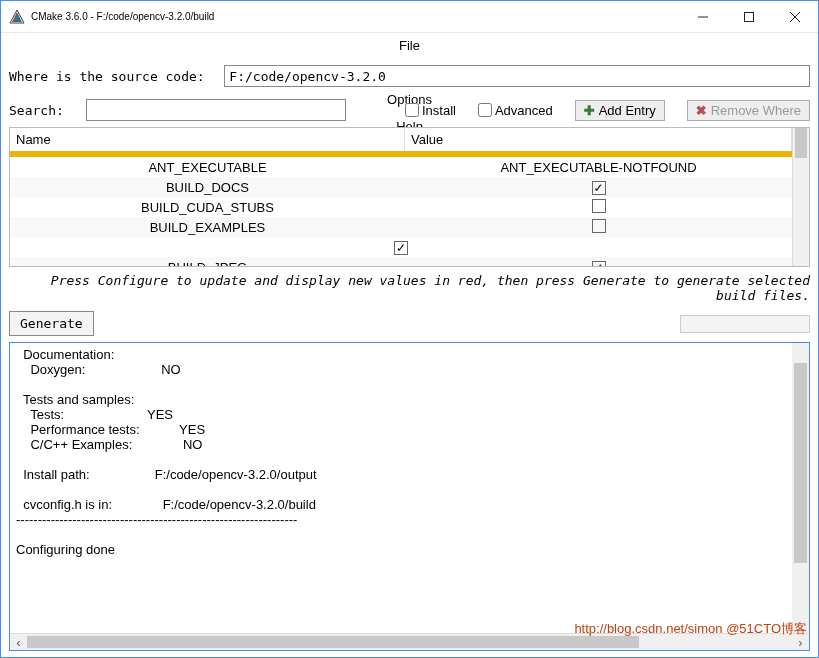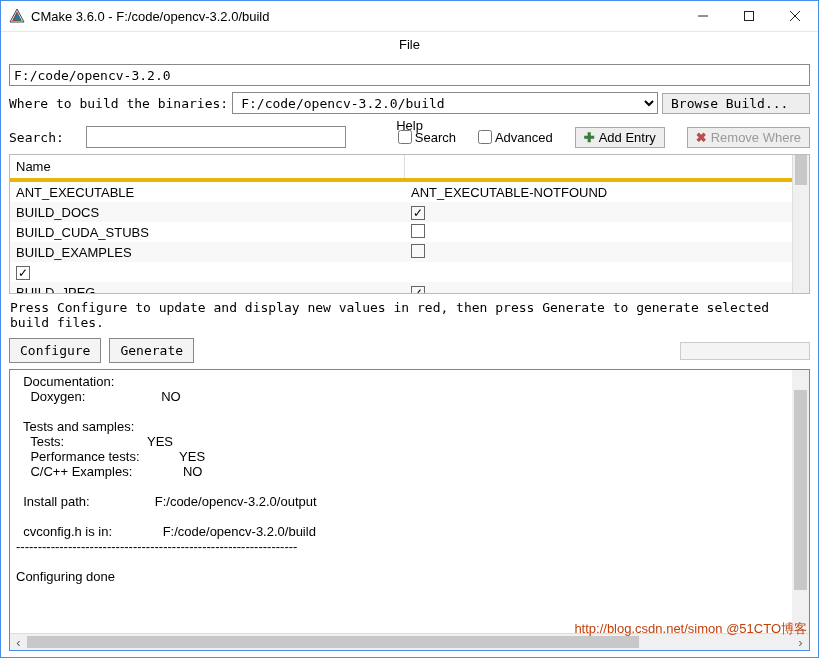--- a/index.html
+++ b/index.html
@@ -1,20 +1,20 @@
 <!DOCTYPE html>
 <html><head>
 <meta charset="utf-8">
 <style>
 * { box-sizing: border-box; margin: 0; padding: 0; font-family: "Segoe UI", Tahoma, sans-serif; font-size: 13px; }
 body { background: #fff; width: 819px; height: 658px; border: 1px solid #4a8de8; display: flex; flex-direction: column; }
 
 .titlebar { height: 32px; display: flex; align-items: center; padding: 0 0 0 8px; border-bottom: 1px solid #e8e8e8; }
 .titlebar .appicon { width: 16px; height: 16px; margin-right: 6px; }
-.titlebar .title { flex: 1; font-size: 13px; }
+.titlebar .title { flex: 1; font-size: 10px; }
 .titlebar .winbtn { width: 46px; height: 30px; display: flex; align-items: center; justify-content: center; color: #222; }
 
 .menubar { height: 26px; display: flex; align-items: center; padding: 2px 8px; gap: 6px; flex-direction: column; }
 .menubar .menuitem { padding: 3px 8px; cursor: default; }
 
 .pathrows { padding: 6px 8px 2px 8px; font-family: Consolas, "Courier New", monospace; }
 .pathrow { display: flex; align-items: center; margin-bottom: 6px; gap: 4px; }
 .pathrow .lbl { white-space: pre; font-family: Consolas, monospace; }
 .pathrow input[type=text] { flex: 1; border: 1px solid #888; height: 22px; padding: 1px 4px; font-family: Consolas, monospace; }
 .pathrow select.combo { flex: 1; border: 1px solid #888; height: 22px; padding: 1px 4px; font-family: Consolas, monospace; background: #fff; }
@@ -26,33 +26,33 @@
 .searchrow .spacer { flex: 1; }
 .chk { display: flex; align-items: center; gap: 3px; }
 .chk input { width: 14px; height: 14px; }
 .btn { border: 1px solid #aaa; background: #eee; padding: 2px 8px; display: inline-flex; align-items: center; gap: 4px; font-family: Consolas, monospace; }
 .btn.disabled { color: #9a9a9a; }
 .btn .plus { color: #3a7a3a; font-weight: bold; }
 .btn .x { color: #b84e4e; font-weight: bold; }
 
 .tablewrap { margin: 0 8px; border: 1px solid #bbb; height: 140px; display: flex; }
 .tablewrap .tbl { flex: 1; overflow: auto; }
-.headerrow { display: flex; background: #fff; border-bottom: 4px solid #eab308; position: sticky; top: 0; }
+.headerrow { display: flex; background: #fff; border-bottom: 6px solid #eab308; position: sticky; top: 0; }
 .headerrow .col { padding: 4px 6px; font-weight: 400; border-right: 1px solid #ddd; }
 .col-name { width: 395px; }
 .col-value { flex: 1; }
-.datarow { display: flex; align-items: center; height: 20px; }
+.datarow { display: flex; align-items: center; height: 20px; text-align: center; }
 .datarow:nth-child(even) { background: #f8f8f8; }
 .datarow .col { padding: 1px 6px; }
 .checkbox-cell { width: 14px; height: 14px; border: 1px solid #666; display: inline-flex; align-items: center; justify-content: center; }
 .checkbox-cell.checked::after { content: "✓"; font-size: 12px; line-height: 12px; }
 .vscroll { width: 17px; background: #f0f0f0; border-left: 1px solid #ddd; position: relative; }
 .vscroll .thumb { background: #c8c8c8; position: absolute; top: 0; left: 2px; right: 2px; height: 30px; }
 
-.hint { text-align: left; padding: 6px 8px 4px 9px; font-family: Consolas, monospace; }
+.hint { text-align: right; padding: 6px 8px 4px 16px; font-family: Consolas, monospace; font-style: italic; }
 
 .actionrow { display: flex; align-items: center; gap: 8px; padding: 4px 8px 6px 8px; }
 .actionrow .btn2 { border: 1px solid #888; background: #f4f4f4; padding: 4px 10px; font-family: Consolas, monospace; }
 .actionrow .gen { font-family: Consolas, monospace; }
 .actionrow .progress { width: 130px; height: 18px; border: 1px solid #ccc; background: #f4f4f4; margin-left: auto; }
 
 .outputwrap { margin: 0 8px 6px 8px; border: 1px solid #4a8de8; flex: 1; display: flex; flex-direction: column; }
 .output { flex: 1; padding: 4px 6px; font-family: Consolas, monospace; white-space: pre; overflow: hidden; position: relative; }
 .output .vscroll2 { position: absolute; right: 0; top: 0; bottom: 0; width: 17px; background: #f0f0f0; }
 .output .vscroll2 .thumb { background: #c8c8c8; position: absolute; top: 20px; left: 2px; right: 2px; height: 200px; }
@@ -96,55 +96,52 @@
 
 <div class="menubar">
   <span class="menuitem">File</span>
   <span class="menuitem">Tools</span>
   <span class="menuitem">Options</span>
   <span class="menuitem">Help</span>
 </div>
 
 <div class="pathrows">
   <div class="pathrow">
+    <span class="lbl">Where is the source code:  </span>
     <input type="text" value="F:/code/opencv-3.2.0" style="">
-  </div>
-  <div class="pathrow">
-    <span class="lbl">Where to build the binaries:</span>
-    <select class="combo"><option>F:/code/opencv-3.2.0/build</option></select>
-    <button>Browse Build...</button>
   </div>
 </div>
 
 <div class="searchrow">
   <span class="lbl">Search:</span>
   <input type="text" value="" style="">
   <span class="spacer"></span>
   <label class="chk">
       <input type="checkbox" style="">
-      <span>Search</span>
+      <span>Install</span>
     </label>
   <label class="chk">
       <input type="checkbox" style="">
       <span>Advanced</span>
     </label>
   <button class="btn">
       <span class="plus">✚</span>
       <span>Add Entry</span>
     </button>
   <button class="btn disabled">
       <span class="x">✖</span>
       <span>Remove Where</span>
     </button>
 </div>
 
 <div class="tablewrap">
   <div class="tbl">
     <div class="headerrow">
       <div class="col col-name">Name</div>
+      <div class="col col-value">Value</div>
     </div>
     <div id="table-body">
         <div class="datarow">
           <div class="col col-name">ANT_EXECUTABLE</div>
           <div class="col col-value">ANT_EXECUTABLE-NOTFOUND</div>
         </div>
         <div class="datarow">
           <div class="col col-name">BUILD_DOCS</div>
           <div class="col col-value"><span class="checkbox-cell checked"></span></div>
         </div>
@@ -167,21 +164,20 @@
   </div>
   <div class="vscroll">
       <div class="thumb"></div>
     </div>
 </div>
 
 <div class="hint" style="white-space:pre-line;">Press Configure to update and display new values in red, then press Generate to generate selected
 build files.</div>
 
 <div class="actionrow">
-  <button class="btn2">Configure</button>
   <button class="btn2">Generate</button>
   <div class="progress"></div>
 </div>
 
 <div class="outputwrap">
   <div class="output" id="output-area"><div>  Documentation:
     Doxygen:                     NO
 
   Tests and samples:
     Tests:                       YES

